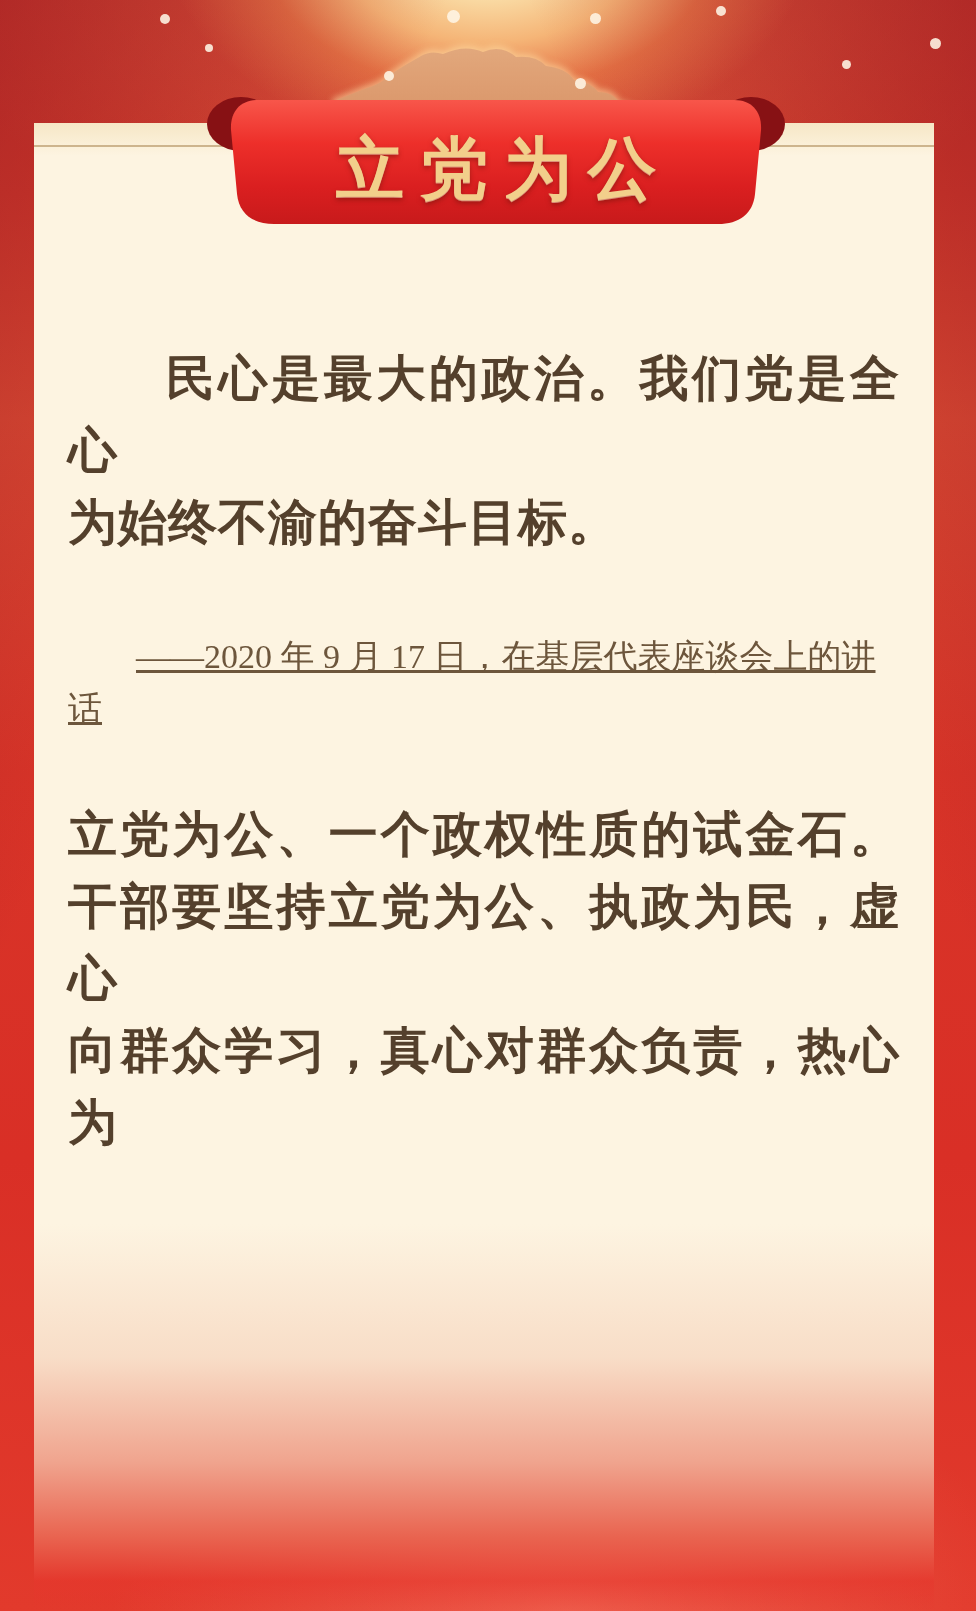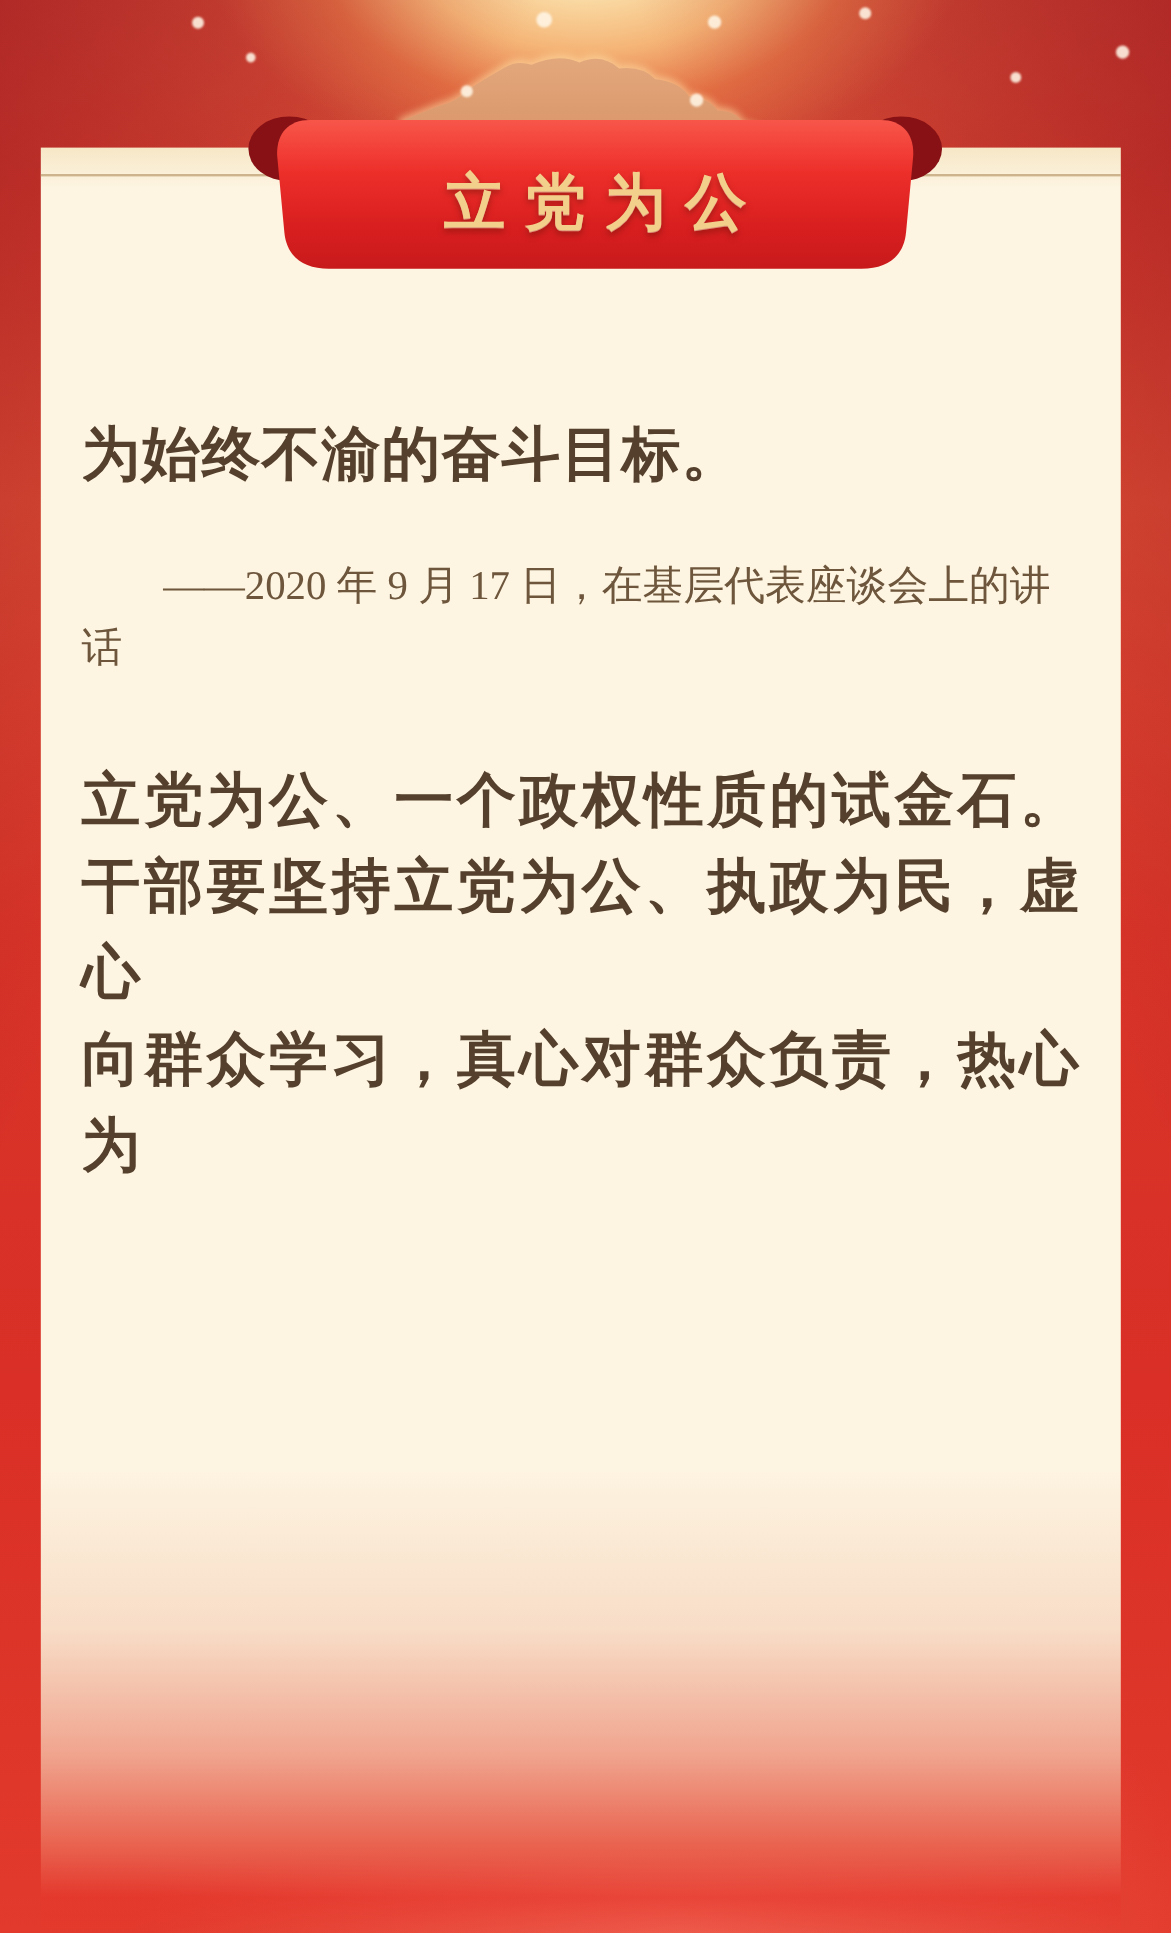--- a/index.html
+++ b/index.html
@@ -49,30 +49,30 @@
   }
   .qline{text-align:justify;text-align-last:justify;}
   .qline.first{text-indent:2em;}
   .qline.last{text-align-last:left;}
 
   .attribution{
     color:#6d563c;font-size:34px;line-height:52px;font-weight:400;
   }
   .attr-line{text-align:justify;text-align-last:justify;}
   .attr-line.only{text-align:left;text-align-last:left;text-indent:2em;}
-  .attr1{margin-top:48px;}
+  .attr1{margin-top:72px;text-decoration:underline;}
   .quote2{margin-top:64px;}
 
   
   .ribbon-wrap{position:absolute;left:196px;top:88px;width:600px;height:150px;z-index:3;}
   .ribbon-wrap svg{position:absolute;left:0;top:0;}
   .ribbon-title{
     position:absolute;left:0;top:36px;width:600px;height:90px;
     display:flex;align-items:center;justify-content:center;
-    font-size:51px;font-weight:700;letter-spacing:16px;text-indent:16px;
+    font-size:68px;font-weight:700;letter-spacing:16px;text-indent:16px;
     color:#f2cf8b;
     text-shadow:0 1px 0 rgba(255,240,200,.55), 0 3px 5px rgba(110,20,10,.55);
     font-family:"Liberation Serif","DejaVu Serif",serif;
   }
 </style>
 </head>
 <body>
 
 <div class="bg"></div>
 
@@ -110,20 +110,21 @@
 <div class="dot dim" style="left:352px;top:139px;width:8px;height:8px;"></div>
 <div class="dot dim" style="left:838px;top:182px;width:9px;height:9px;"></div>
 <div class="dot dim" style="left:95px;top:268px;width:9px;height:9px;"></div>
 <div class="dot dim" style="left:203px;top:272px;width:8px;height:8px;"></div>
 <div class="dot dim" style="left:578px;top:279px;width:9px;height:9px;"></div>
 
 <div class="card">
   <div class="card-topline"></div>
 
   <div class="quote quote1">
+    <div class="qline first">民心是最大的政治。我们党是全心</div>
     <div class="qline last">为始终不渝的奋斗目标。</div>
   </div>
 
   <div class="attribution attr1">
     <div class="attr-line only">——2020 年 9 月 17 日，在基层代表座谈会上的讲话</div>
   </div>
 
   <div class="quote quote2">
     <div class="qline">立党为公、一个政权性质的试金石。</div>
     <div class="qline">干部要坚持立党为公、执政为民，虚心</div>

